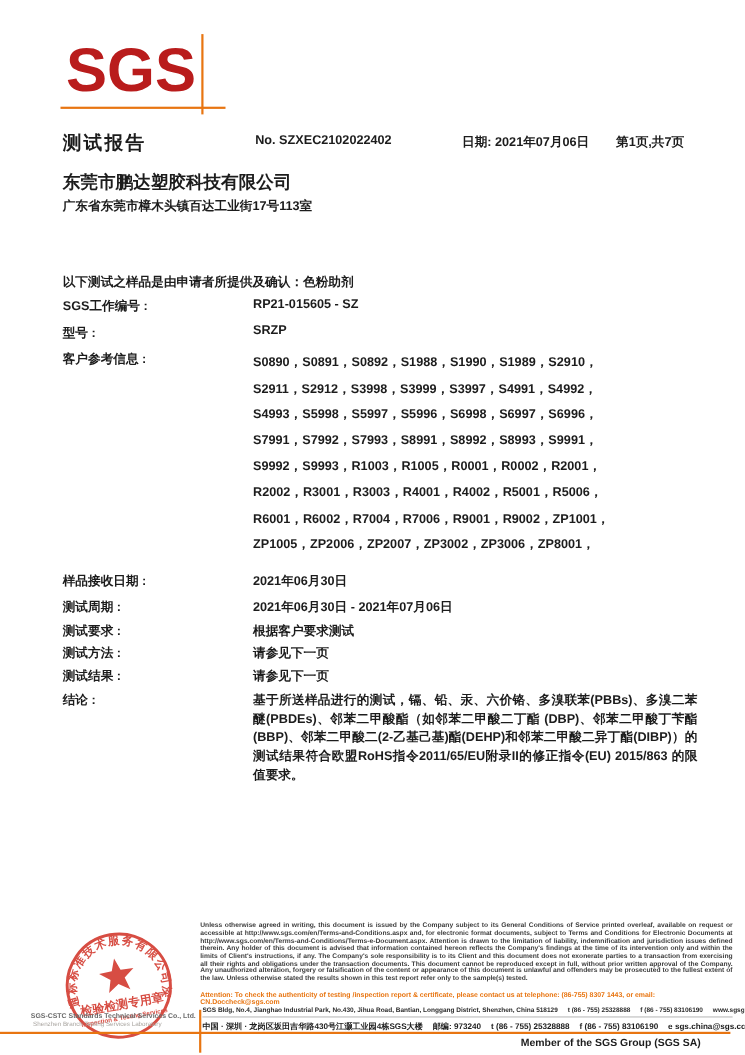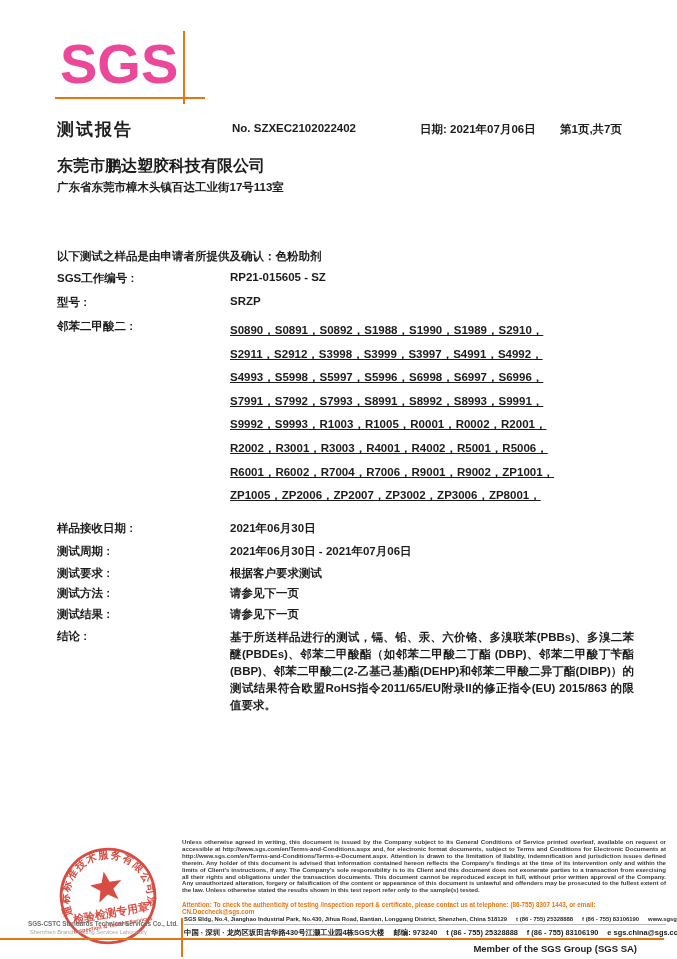--- a/index.html
+++ b/index.html
@@ -8,40 +8,40 @@
     position:relative; width:677px; height:959px; margin:0 auto;
     background:#ffffff; overflow:hidden;
     font-family:"Liberation Sans","DejaVu Sans",sans-serif;
     color:#1c1c1c;
   }
   
   .logo-wrap { position:absolute; left:57px; top:30px; width:160px; height:75px; }
   .logo-text {
     position:absolute; left:3px; top:6px;
     font-size:56px; line-height:1; font-weight:800; letter-spacing:0px;
-    color:#ec4899; font-family:"Liberation Sans","DejaVu Sans",sans-serif;
+    color:#b91c1c; font-family:"Liberation Sans","DejaVu Sans",sans-serif;
   }
   .logo-hline { position:absolute; left:-2px; top:67px; width:150px; height:2px; background:#e87511; }
   .logo-vline { position:absolute; left:126px; top:1px; width:2px; height:73px; background:#e87511; }
   
   .title-row { position:absolute; left:57px; top:118px; width:580px; height:22px; }
   .doc-title { position:absolute; left:0; top:0; font-size:17px; font-weight:700; letter-spacing:2px; }
   .meta-no   { position:absolute; left:175px; top:4px; font-size:11.5px; font-weight:700; }
   .meta-date { position:absolute; left:363px; top:4px; font-size:11.5px; font-weight:600; }
   .meta-page { position:absolute; left:503px; top:4px; font-size:11.5px; font-weight:600; }
   .applicant-name    { position:absolute; left:57px; top:156px; font-size:16px; font-weight:600; }
   .applicant-address { position:absolute; left:57px; top:180px; font-size:11.5px; font-weight:600; }
   
   .statement { position:absolute; left:57px; top:249px; font-size:11.5px; font-weight:600; }
   .frow { position:absolute; left:57px; width:580px; font-size:11.5px; font-weight:600; }
   .frow .lbl { position:absolute; left:0; top:0; }
   .frow .val { position:absolute; left:173px; top:0; white-space:nowrap; }
   .refs-rows { position:absolute; left:230px; top:319px; width:420px;
                font-size:11.5px; font-weight:600; }
-  .refs-rows .rrow { line-height:23.6px; white-space:nowrap;text-decoration:underline; }
+  .refs-rows .rrow { line-height:23.6px; white-space:nowrap; }
   .conclusion-text {
     position:absolute; left:230px; top:629px; width:404px;
     font-size:11.5px; font-weight:600; line-height:17px; text-align:justify;
   }
   
   .legal {
     position:absolute; left:182px; top:839px; width:484px;
     font-size:6.1px; line-height:6.9px; text-align:justify; color:#3c3c3c; font-weight:600;
   }
   .attention {
@@ -86,21 +86,21 @@
 
   <div class="frow" style="top:271px">
     <span class="lbl">SGS工作编号 :</span>
     <span class="val">RP21-015605 - SZ</span>
   </div>
   <div class="frow" style="top:295px">
     <span class="lbl">型号 :</span>
     <span class="val">SRZP</span>
   </div>
   <div class="frow" style="top:319px">
-    <span class="lbl">邻苯二甲酸二 :</span>
+    <span class="lbl">客户参考信息 :</span>
   </div>
   <div class="refs-rows">
     <div class="rrow">S0890，S0891，S0892，S1988，S1990，S1989，S2910，</div>
     <div class="rrow">S2911，S2912，S3998，S3999，S3997，S4991，S4992，</div>
     <div class="rrow">S4993，S5998，S5997，S5996，S6998，S6997，S6996，</div>
     <div class="rrow">S7991，S7992，S7993，S8991，S8992，S8993，S9991，</div>
     <div class="rrow">S9992，S9993，R1003，R1005，R0001，R0002，R2001，</div>
     <div class="rrow">R2002，R3001，R3003，R4001，R4002，R5001，R5006，</div>
     <div class="rrow">R6001，R6002，R7004，R7006，R9001，R9002，ZP1001，</div>
     <div class="rrow">ZP1005，ZP2006，ZP2007，ZP3002，ZP3006，ZP8001，</div>

